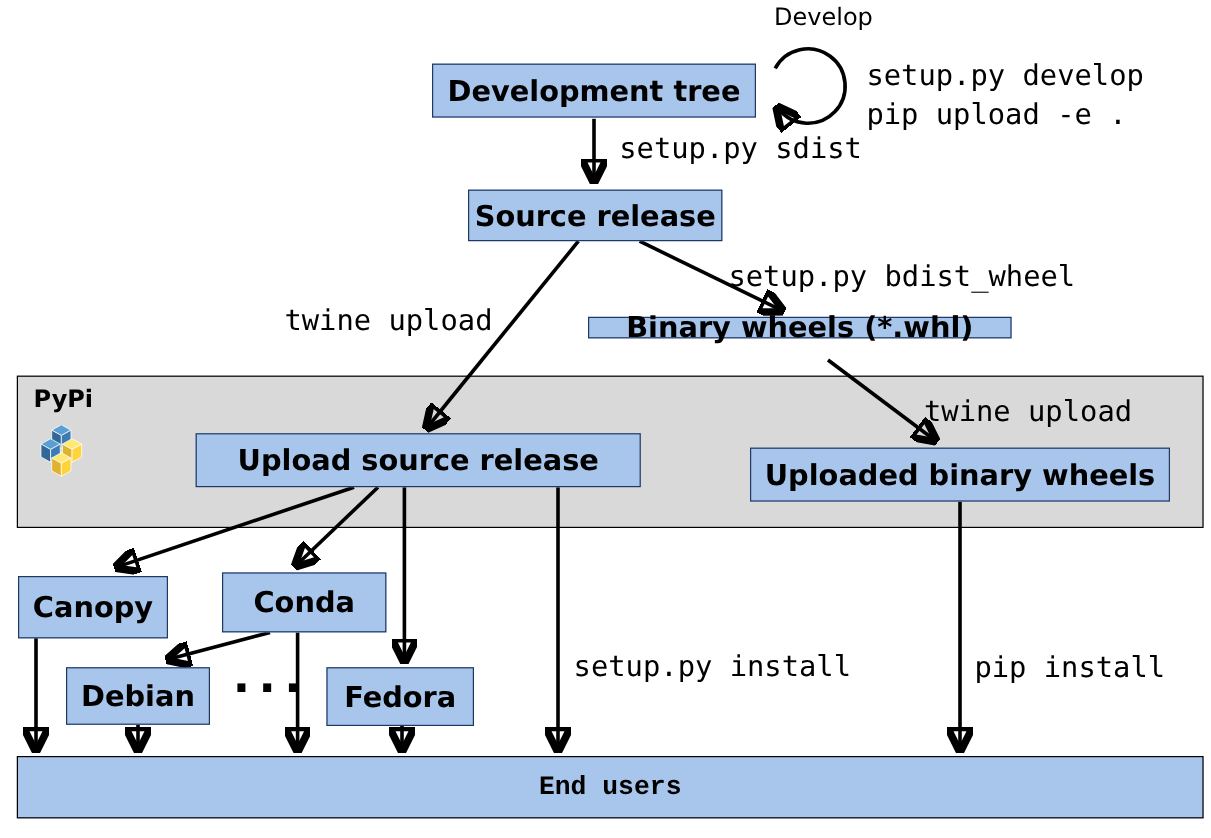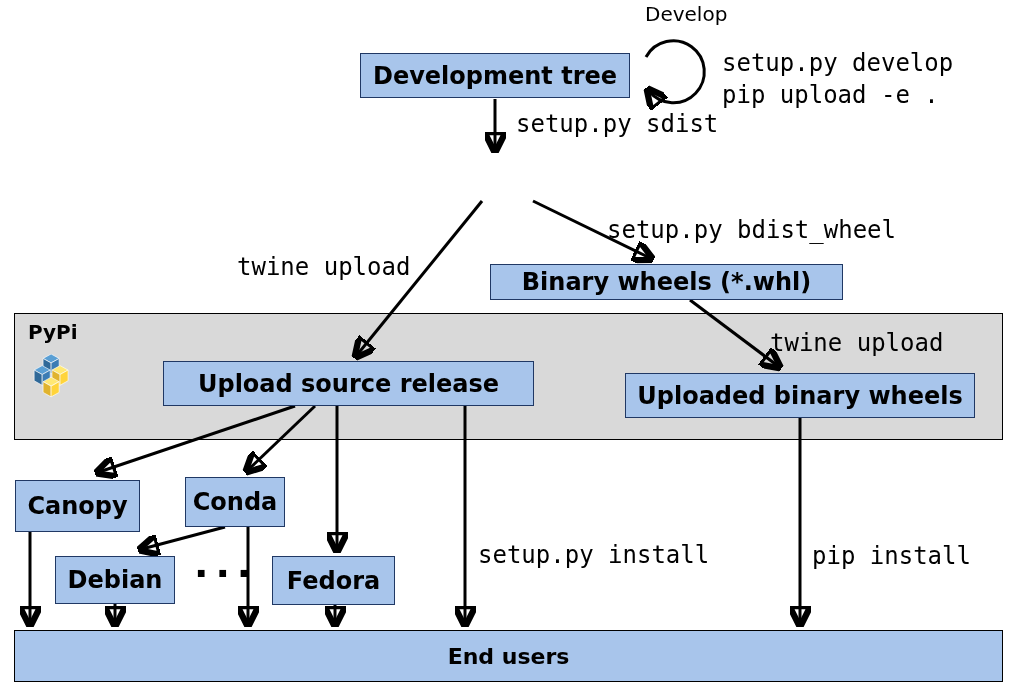--- a/index.html
+++ b/index.html
@@ -28,20 +28,21 @@
   }
   .pypi-logo { position: absolute; left: 13px; top: 40px; }
 
   .end-users-band {
     left: 14px; top: 630px; width: 989px; height: 52px;
     background: var(--node-fill, #a8c5eb);
     border: 1.6px solid var(--band-border, #000);
     display: flex; align-items: center; justify-content: center;
     font-weight: bold; font-size: 22px;
     z-index: 0;
+    font-family: Liberation Mono, monospace;
   }
 
   
   .edges {
     position: absolute; left: 0; top: 0;
     z-index: 1; pointer-events: none;
   }
   .edges line, .edges path {
     stroke: var(--arrow, #000);
     stroke-width: 3;
@@ -52,25 +53,25 @@
   .node {
     position: absolute;
     display: flex; align-items: center; justify-content: center;
     background: var(--node-fill, #a8c5eb);
     border: 1.6px solid var(--node-border, #203864);
     font-weight: bold; font-size: 24px;
     z-index: 2; white-space: nowrap;
   }
   .n-devtree  { left: 360px; top: 53px;  width: 270px; height: 45px; }
   .n-source   { left: 390px; top: 158px; width: 212px; height: 43px; }
-  .n-binary   { left: 490px; top: 264px; width: 353px; height: 36px; }
+  .n-binary   { left: 490px; top: 264px; width: 353px; height: 18px; }
   .n-upload   { left: 163px; top: 361px; width: 371px; height: 45px; }
   .n-uploaded { left: 625px; top: 373px; width: 350px; height: 45px; }
   .n-canopy   { left: 15px;  top: 480px; width: 125px; height: 52px; }
-  .n-conda    { left: 185px; top: 477px; width: 100px; height: 50px; }
+  .n-conda    { left: 185px; top: 477px; width: 137px; height: 50px; }
   .n-debian   { left: 55px;  top: 556px; width: 120px; height: 48px; }
   .n-fedora   { left: 272px; top: 556px; width: 123px; height: 49px; }
 
   .ellipsis {
     position: absolute; left: 194px; top: 542px;
     font-size: 38px; font-weight: bold; letter-spacing: 7px;
     z-index: 2;
   }
 
   
@@ -147,20 +148,23 @@
     <line x1="30" y1="528" x2="30" y2="623" marker-end="url(#ah)"></line>
     <line x1="248" y1="527" x2="248" y2="623" marker-end="url(#ah)"></line>
     <line x1="115" y1="604" x2="115" y2="623" marker-end="url(#ah)"></line>
     <line x1="335" y1="605" x2="335" y2="623" marker-end="url(#ah)"></line>
     <line x1="800" y1="418" x2="800" y2="623" marker-end="url(#ah)"></line>
   </svg>
 
   <div class="node n-devtree">
     <span>Development tree</span>
   </div>
+  <div class="node n-source">
+    <span>Source release</span>
+  </div>
   <div class="node n-binary">
     <span>Binary wheels (*.whl)</span>
   </div>
   <div class="node n-upload">
     <span>Upload source release</span>
   </div>
   <div class="node n-uploaded">
     <span>Uploaded binary wheels</span>
   </div>
   <div class="node n-canopy">

